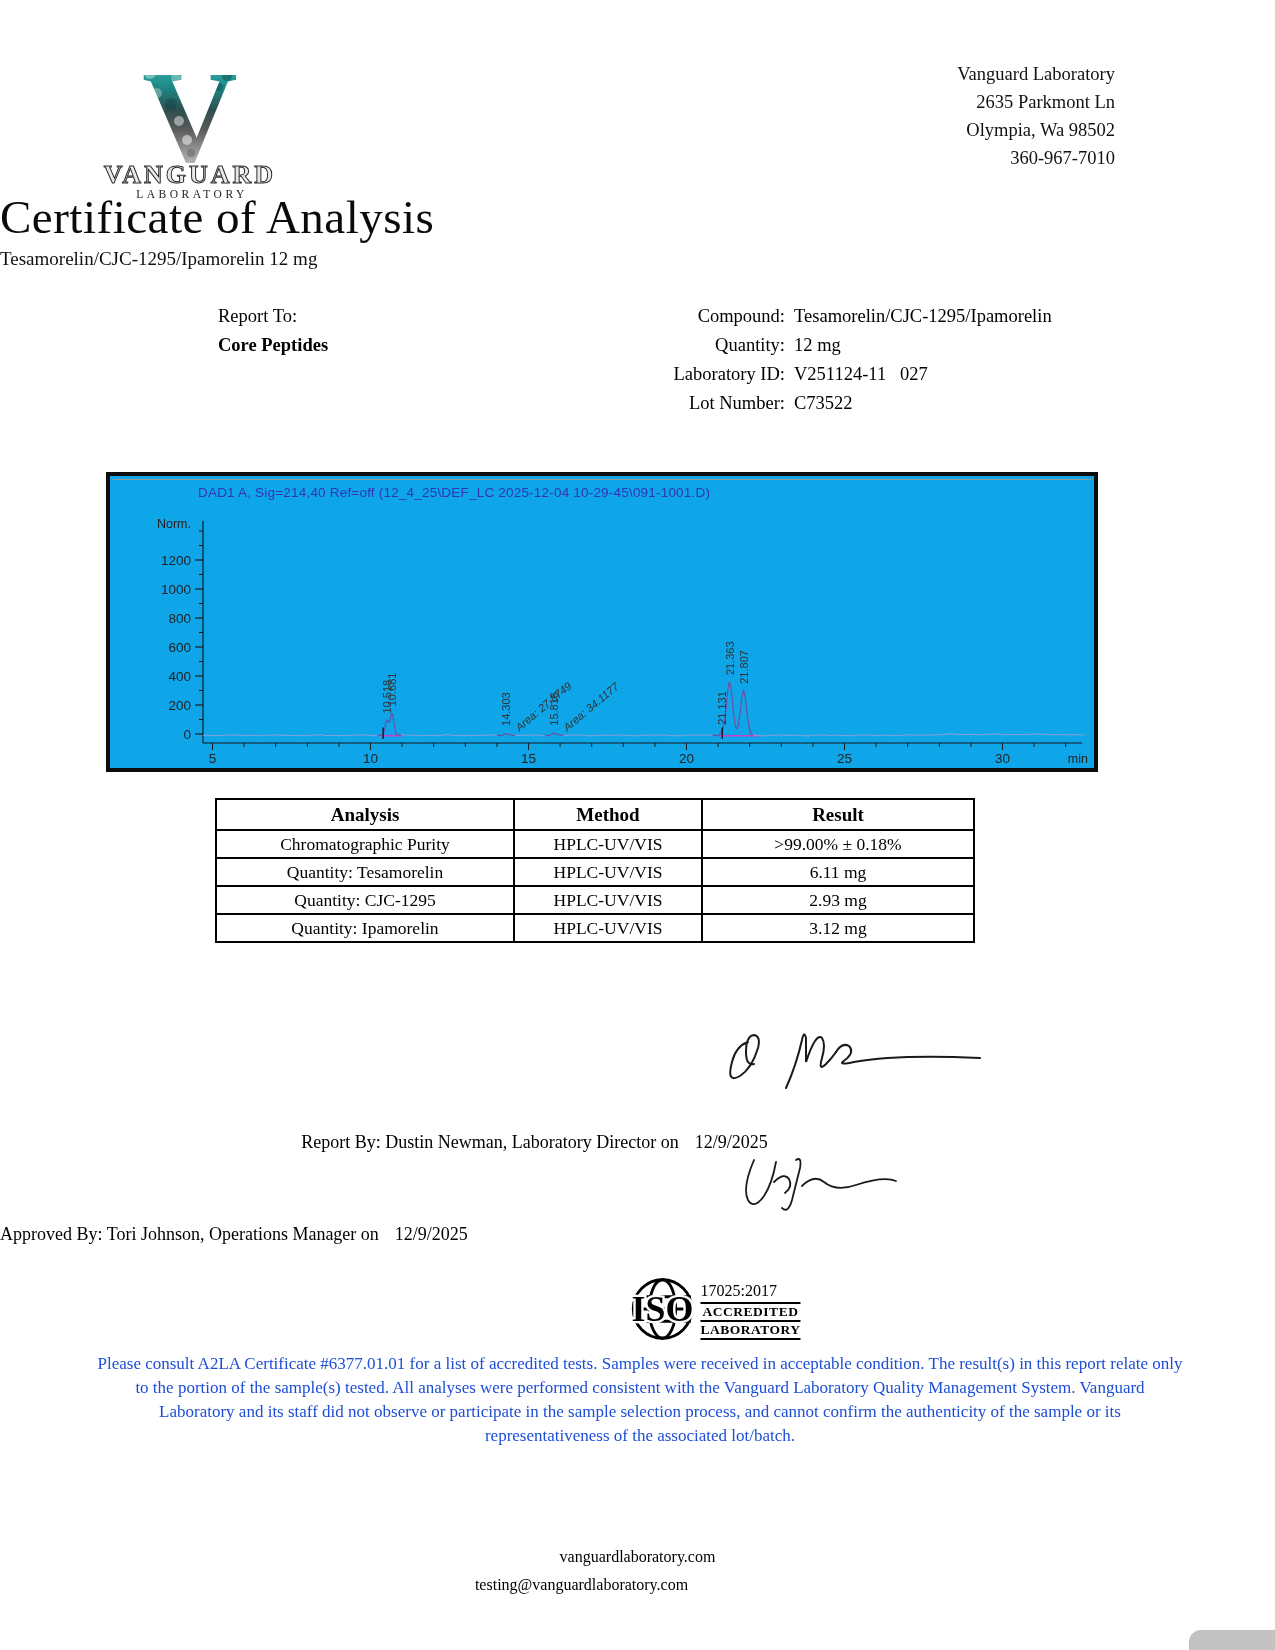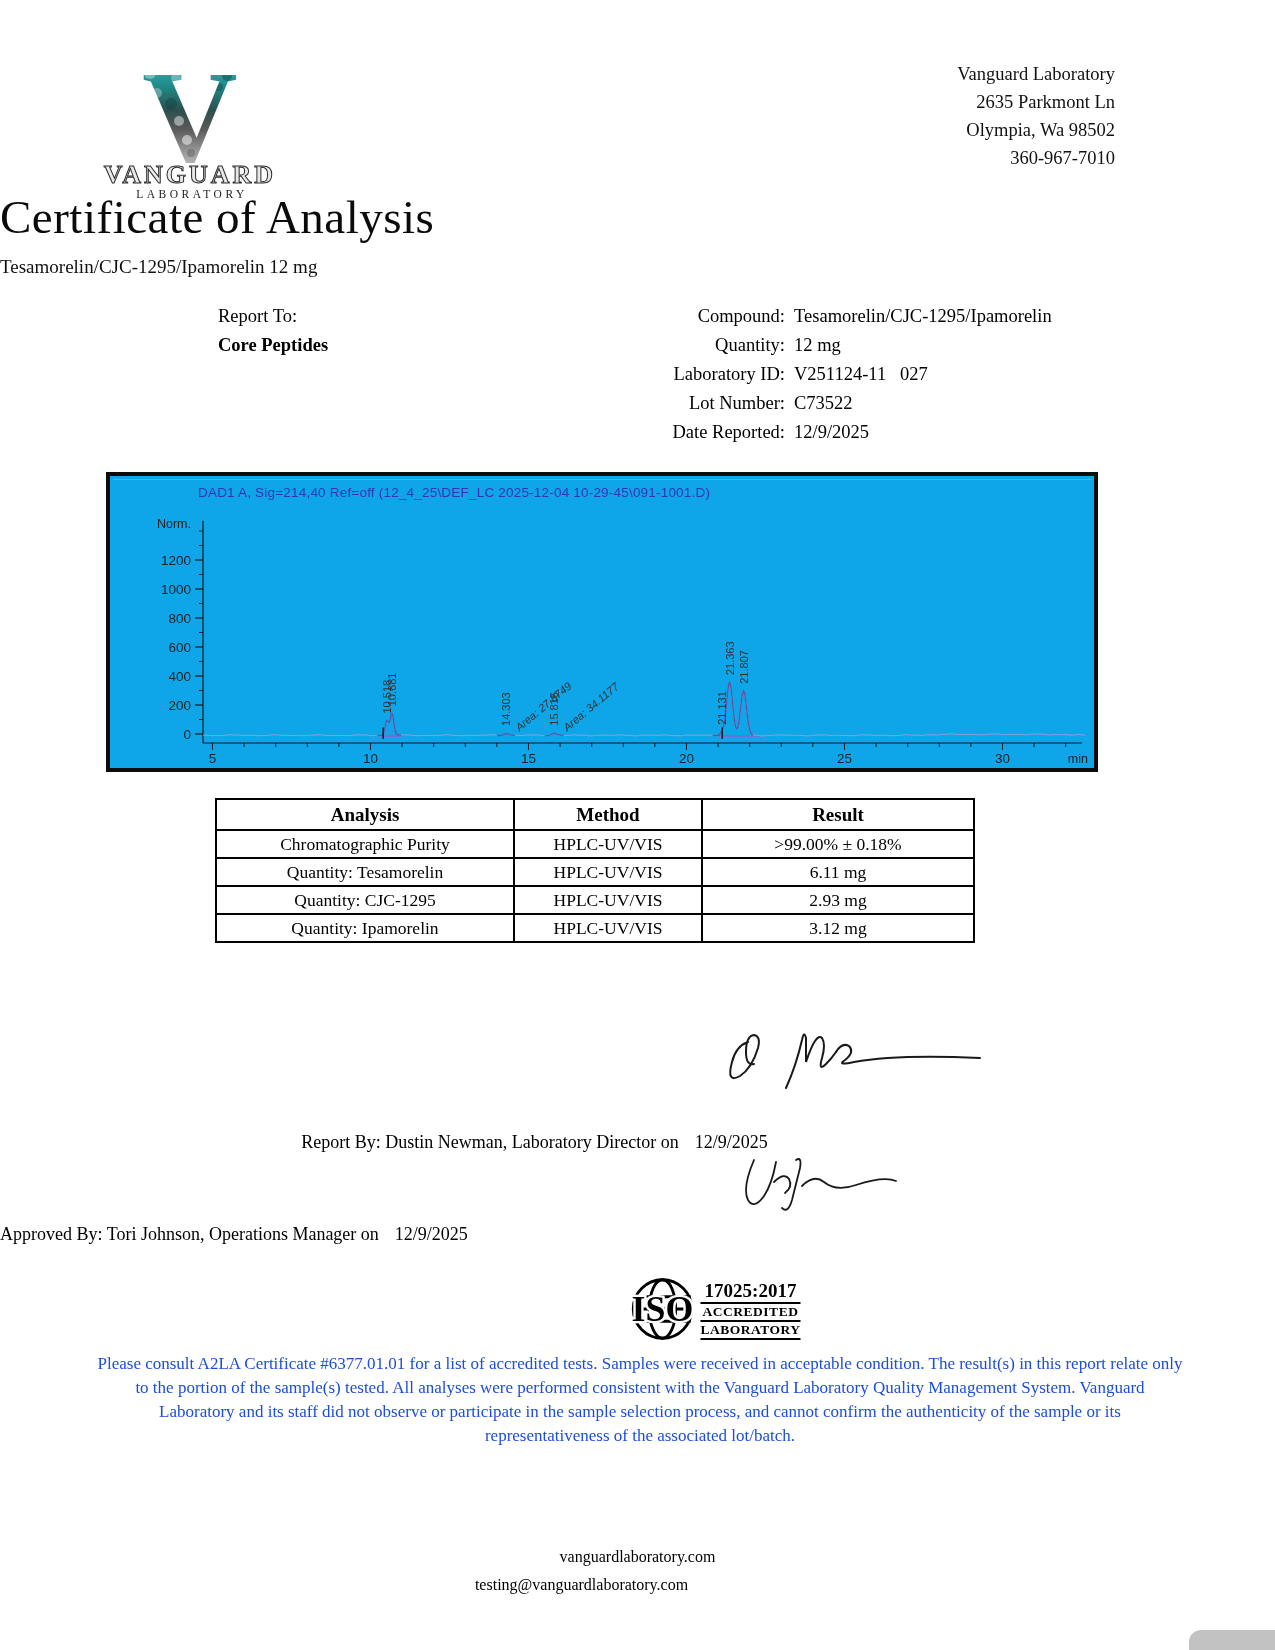--- a/index.html
+++ b/index.html
@@ -10,21 +10,21 @@
     overflow:hidden;
   }
   
   .logo { position:absolute; left:100px; top:48px; width:185px; height:158px; }
   
   .address { position:absolute; right:160px; top:60px; text-align:right;
     font-size:18.5px; line-height:28px; color:#111; }
   
   .title-wrap { position:absolute; left:0; top:190px; width:1210px; }
   .title { font-size:47px; letter-spacing:0.5px; color:#0a0a0a; }
-  .subtitle { font-size:19px; margin-top:12px; color:#111; }
+  .subtitle { font-size:19px; margin-top:4px; color:#111; }
   
   .report-to { position:absolute; left:218px; top:302px; font-size:18.5px; line-height:29px; }
   .report-to .rt-value { font-weight:bold; }
   .details { position:absolute; left:555px; top:302px; font-size:18.5px; }
   .details-row { display:flex; line-height:29px; }
   .details-label { width:230px; text-align:right; }
   .details-value { padding-left:9px; white-space:pre; }
   
   .chrom-frame { position:absolute; left:106px; top:472px; width:992px; height:300px;
     border:4px solid #0c0c0c; background:#0ea5e9; }
@@ -43,21 +43,21 @@
   
   .sig1 { position:absolute; left:718px; top:1018px; }
   .sig2 { position:absolute; left:738px; top:1148px; }
   .sigline1 { position:absolute; left:0; top:1132px; width:1069px; text-align:center; font-size:18px; }
   .sigline2 { position:absolute; left:0; top:1224px; width:1275px; text-align:left; font-size:18px; }
   .sig-date { display:inline-block; margin-left:16px; }
   
   .iso { position:absolute; left:640px; top:1276px; display:flex; align-items:center;
     transform:translateX(-50%); margin-left:75px; }
   .iso-text { margin-left:5px; font-family:"Liberation Serif",serif; }
-  .iso-l1 { font-size:19px; font-weight:bold; border-bottom:2.5px solid #000; line-height:23px;text-align:center; }
+  .iso-l1 { font-size:16px; font-weight:normal; border-bottom:2.5px solid #000; line-height:23px; }
   .iso-l2 { font-size:13.5px; font-weight:bold; letter-spacing:0.5px; border-bottom:2px solid #000; line-height:16px;text-align:center; }
   .iso-l3 { font-size:13.5px; font-weight:bold; letter-spacing:0.5px; border-bottom:2px solid #000; line-height:16px; }
   
   .disclaimer { position:absolute; left:97px; top:1352px; width:1086px;
     text-align:center; font-size:17px; line-height:24px; color:#1d4ed8; }
   .site { position:absolute; left:0; top:1548px; width:1275px; text-align:center; font-size:16px; }
   .email { position:absolute; left:0; top:1576px; width:1163px; text-align:center; font-size:16px; }
   .corner-artifact { position:absolute; right:0; bottom:0; width:86px; height:20px;
     background:#c2c2c2; border-radius:12px 0 0 0; }
 </style>
@@ -128,24 +128,20 @@
       <div class="details-label">Quantity:</div>
       <div class="details-value">12 mg</div>
     </div>
     <div class="details-row">
       <div class="details-label">Laboratory ID:</div>
       <div class="details-value">V251124-11&nbsp;&nbsp;&nbsp;027</div>
     </div>
     <div class="details-row">
       <div class="details-label">Lot Number:</div>
       <div class="details-value">C73522</div>
-    </div>
-    <div class="details-row">
-      <div class="details-label">Date Reported:</div>
-      <div class="details-value">12/9/2025</div>
     </div>
   </div>
 
   <div class="chrom-frame">
     <div class="frame-hairline"></div>
     <div class="chrom-title">DAD1 A, Sig=214,40 Ref=off (12_4_25\DEF_LC 2025-12-04 10-29-45\091-1001.D)</div>
     <svg id="chrom-svg" class="chrom-svg" width="980" height="268" viewBox="0 0 980 268">
         <line x1="87" y1="18.850000000000023" x2="87" y2="241" stroke="#1a1a1a" stroke-width="1.2"></line>
         <line x1="87" y1="241" x2="966" y2="241" stroke="#1a1a1a" stroke-width="1.2"></line>
         <line x1="83" y1="217.5" x2="87" y2="217.5" stroke="#1a1a1a" stroke-width="1"></line>

